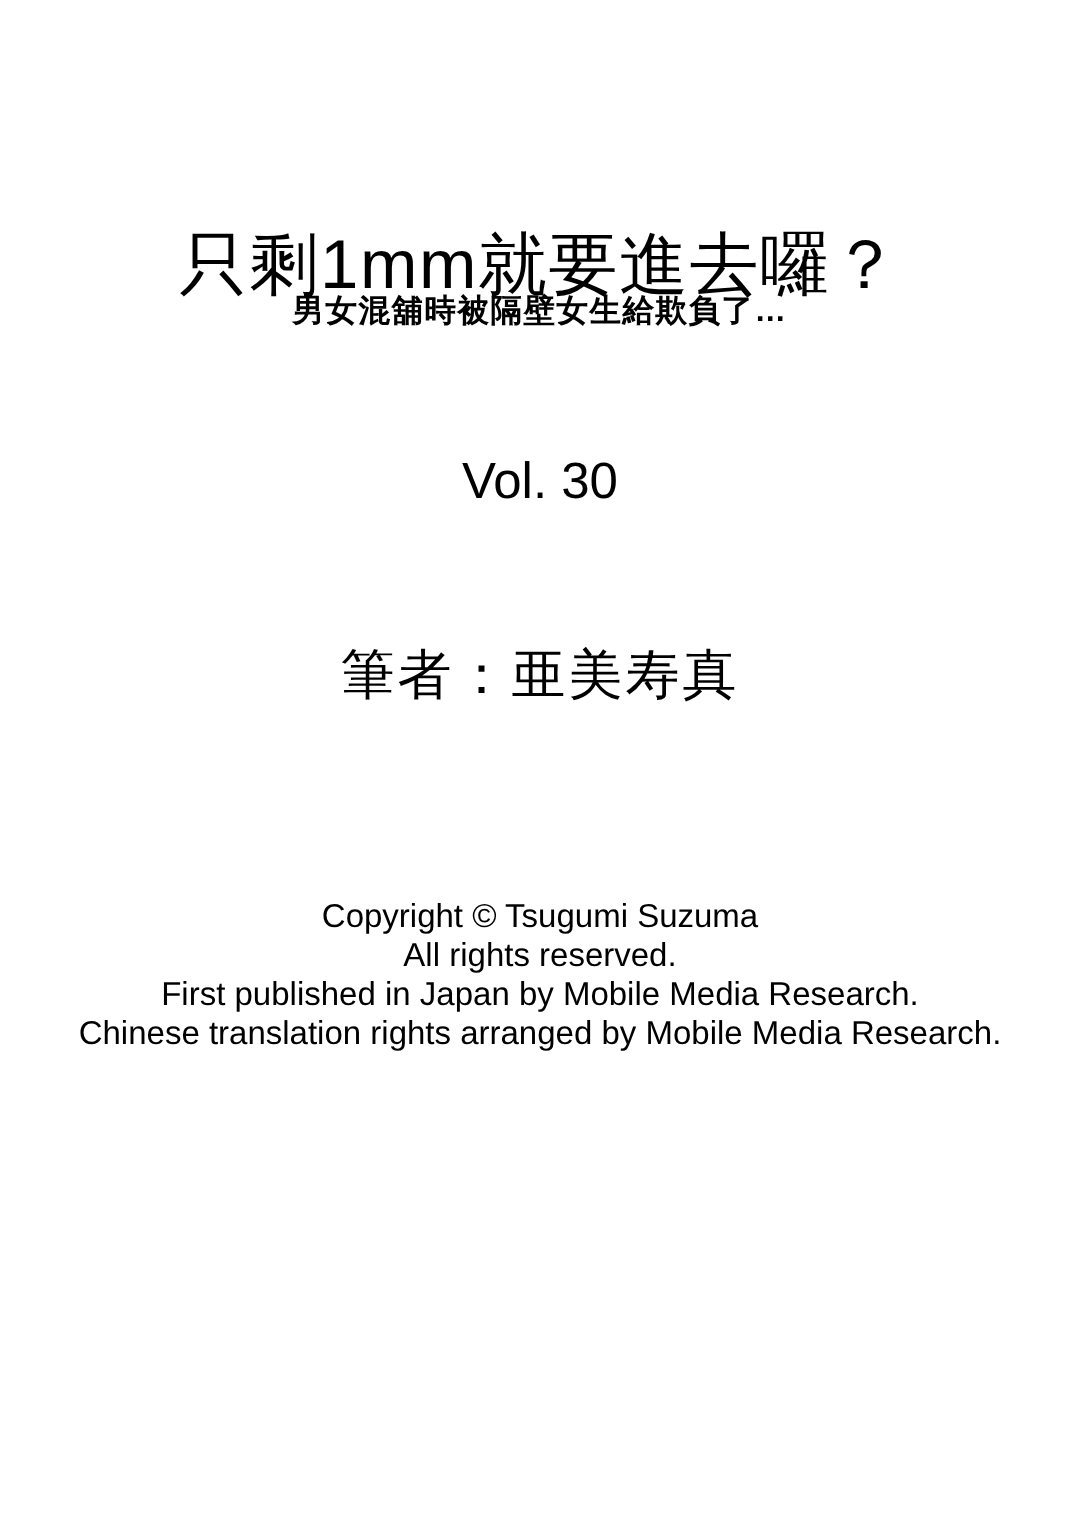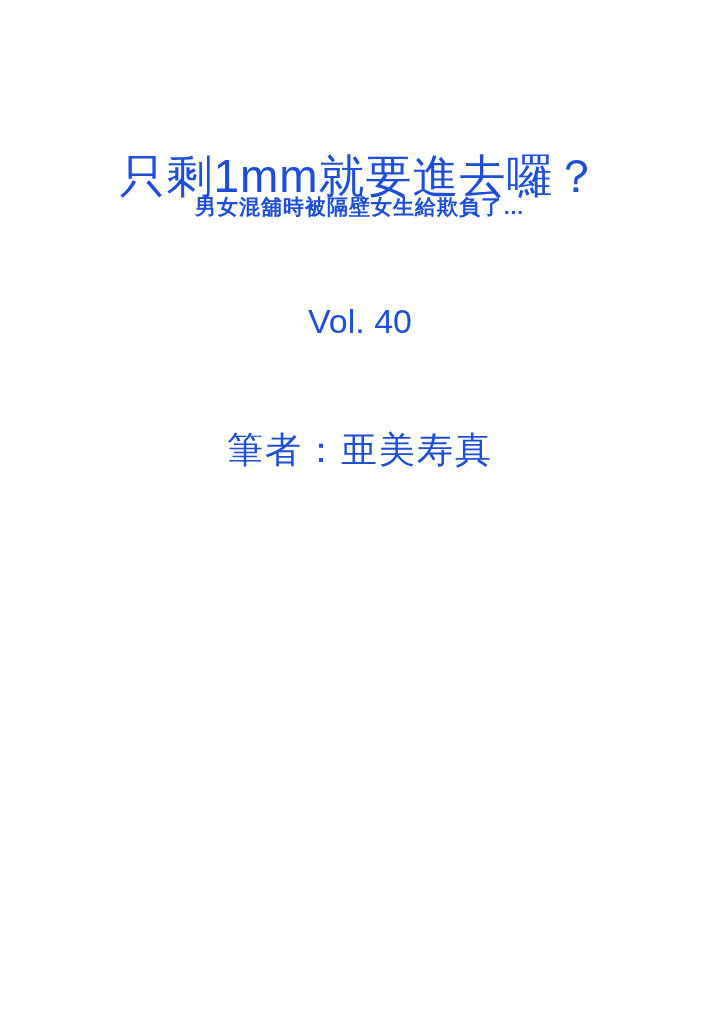--- a/index.html
+++ b/index.html
@@ -7,21 +7,21 @@
     padding: 0;
     background: #ffffff;
   }
   .page {
     position: relative;
     width: 720px;
     height: 1017px;
     background: #ffffff;
     overflow: hidden;
     font-family: "Liberation Sans", "DejaVu Sans", sans-serif;
-    color: #1d4ed8;
+    color: #000000;
   }
   .centered {
     position: absolute;
     left: 0;
     width: 100%;
     text-align: center;
     margin: 0;
     white-space: nowrap;
   }
   .title {
@@ -60,18 +60,24 @@
 </style>
 </head>
 <body>
 
 <div class="page">
 
   <h1 class="centered title">只剩1mm就要進去囉？</h1>
 
   <h2 class="centered subtitle">男女混舖時被隔壁女生給欺負了…</h2>
 
-  <div class="centered volume">Vol. 40</div>
+  <div class="centered volume">Vol. 30</div>
 
   <div class="centered author">筆者：亜美寿真</div>
 
+  <div class="centered copyright">
+    <p>Copyright © Tsugumi Suzuma</p>
+    <p>All rights reserved.</p>
+    <p>First published in Japan by Mobile Media Research.</p>
+    <p>Chinese translation rights arranged by Mobile Media Research.</p>
+  </div>
 
 </div>
 
 </body></html>

